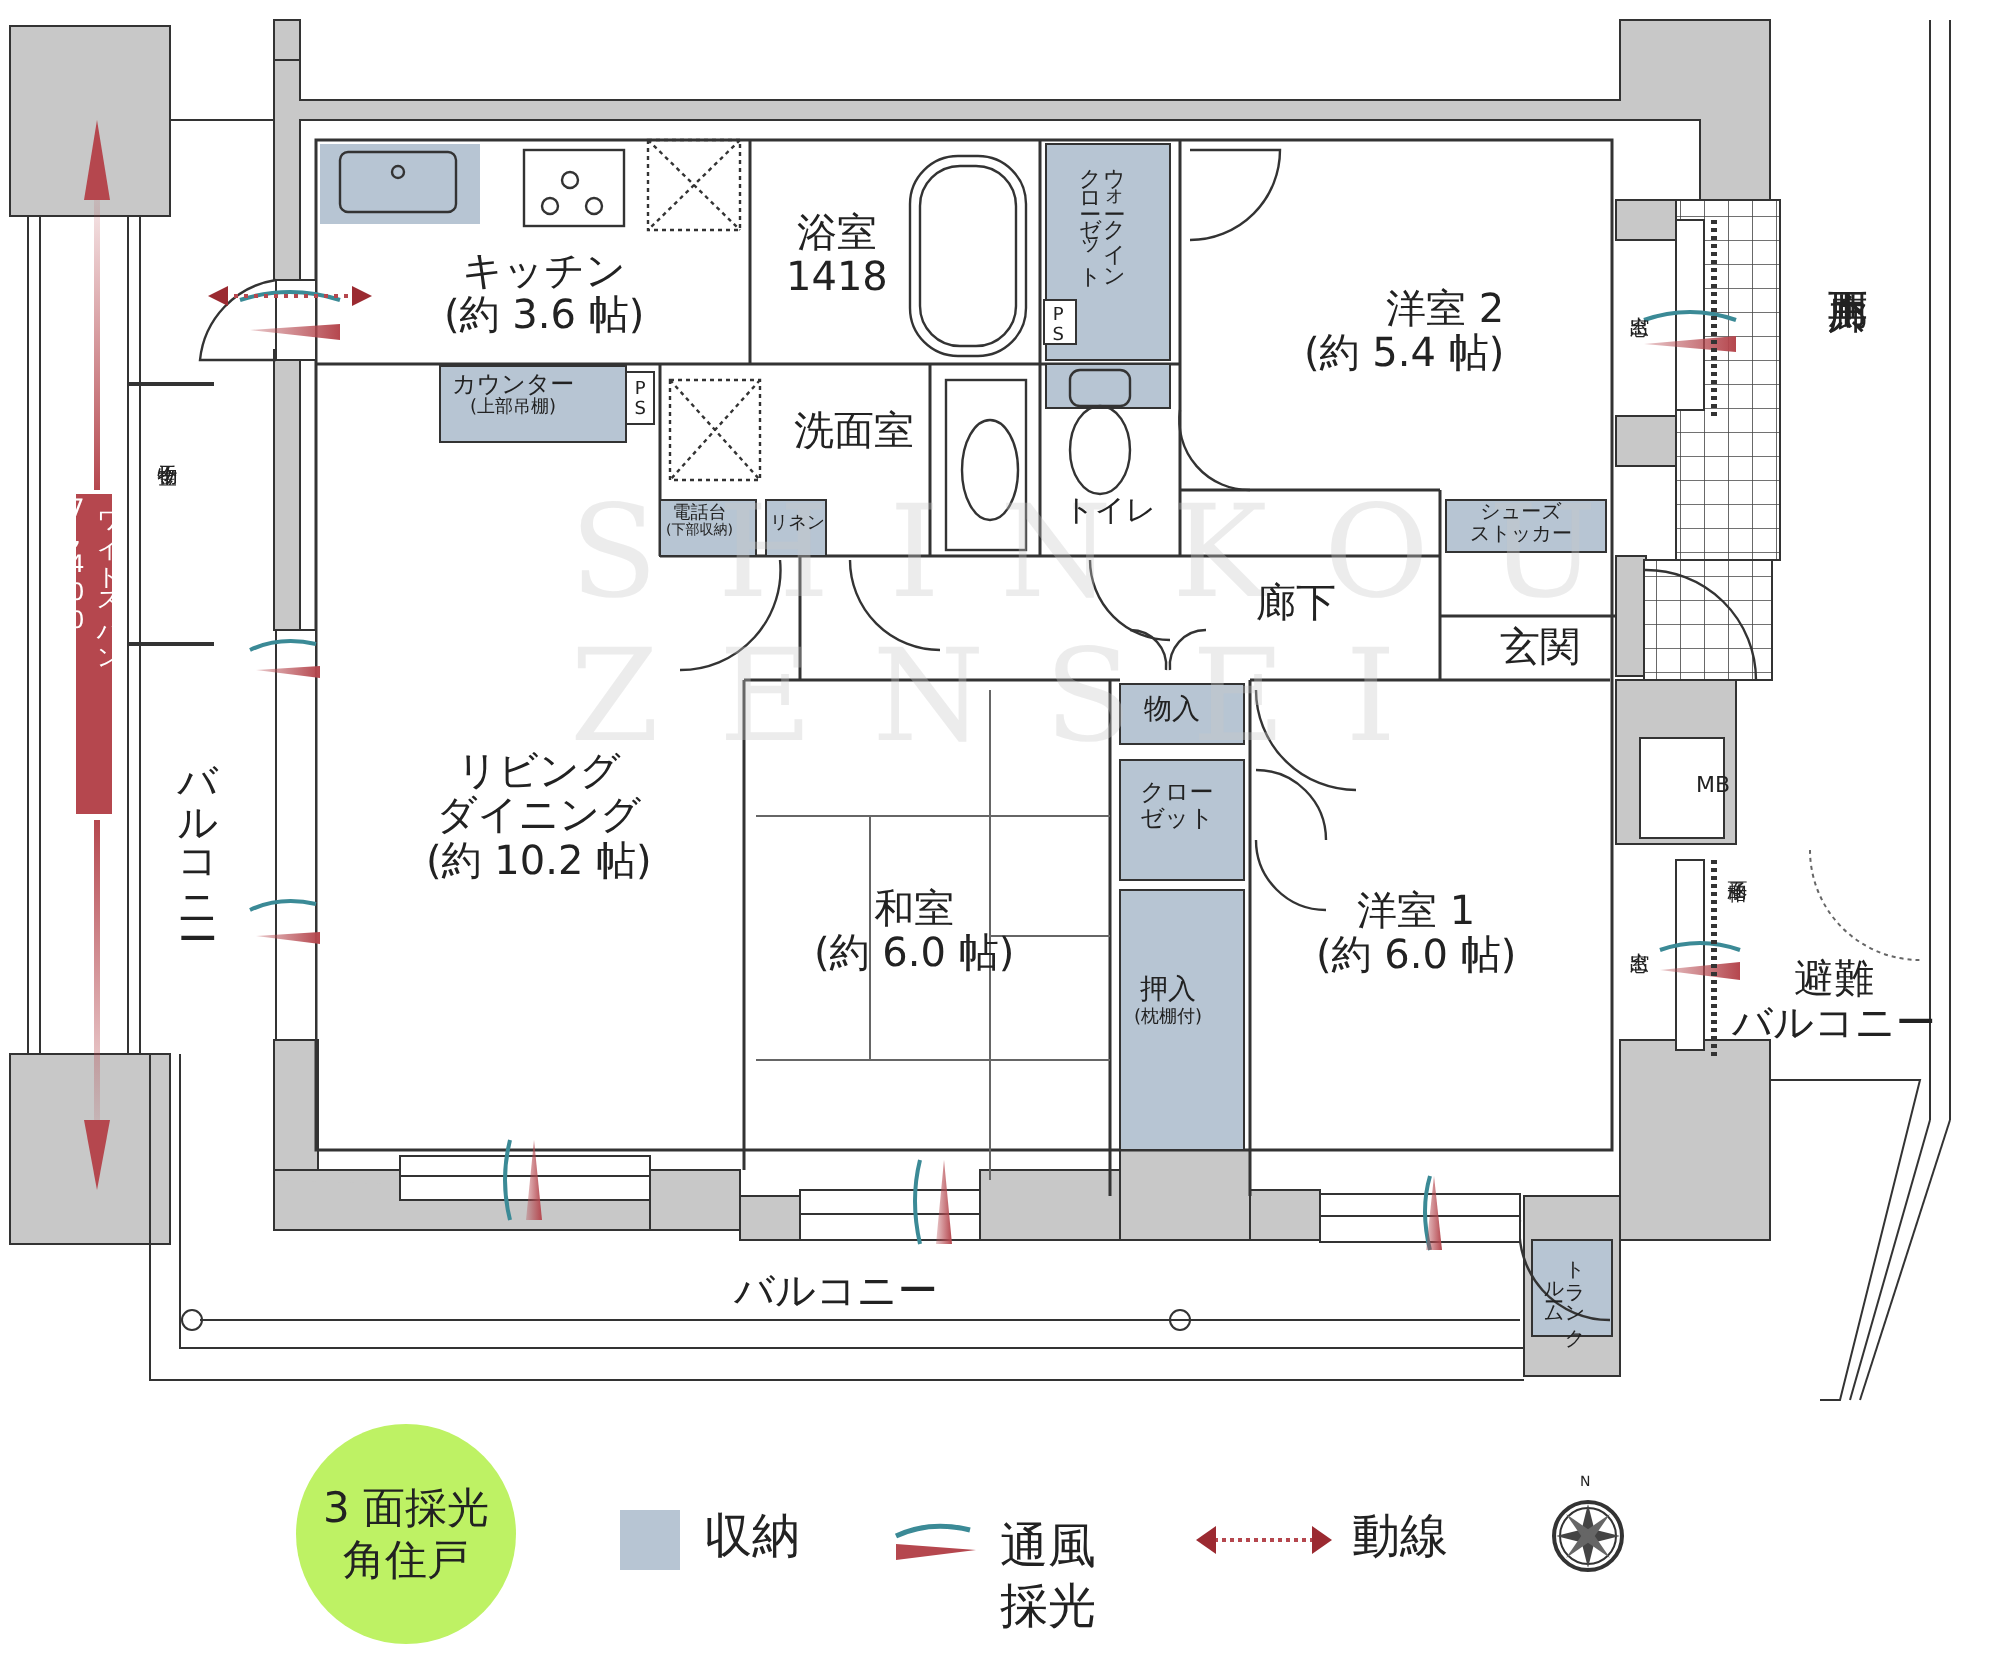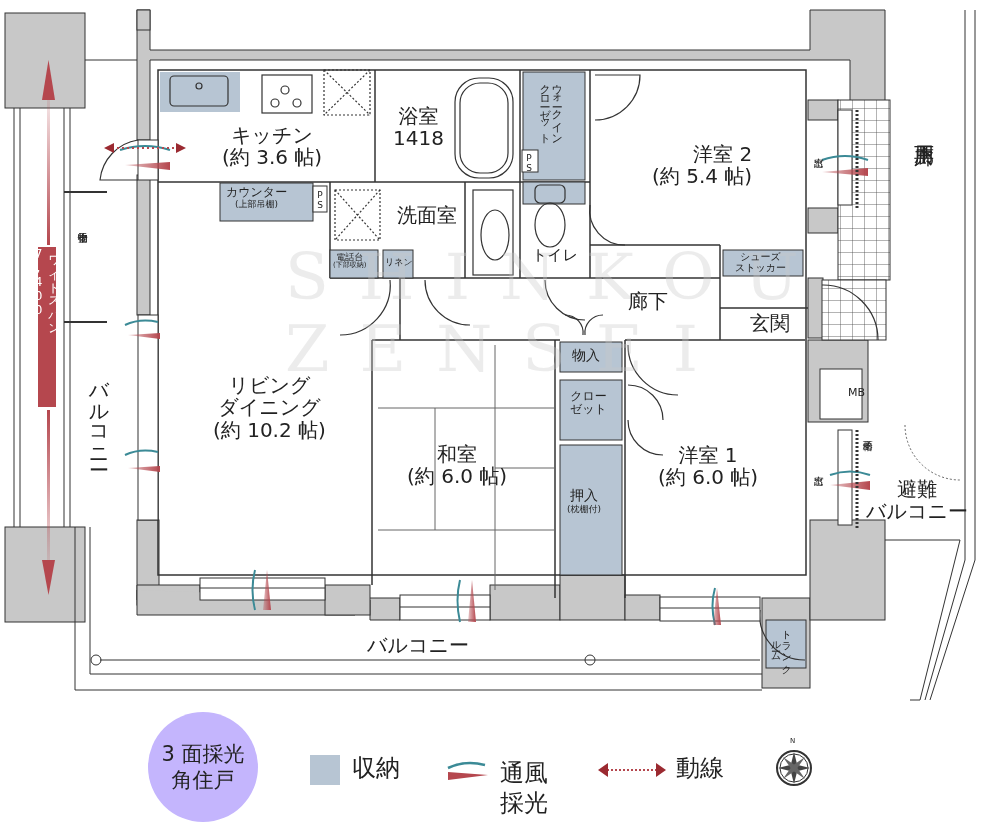--- a/index.html
+++ b/index.html
@@ -6,21 +6,21 @@
   body{width:1000px;height:835px;position:relative;overflow:hidden;font-family:"DejaVu Sans","Liberation Sans",sans-serif;color:#222;}
   #plan{position:absolute;left:0;top:0;width:1000px;height:835px;}
   .lbl{position:absolute;color:#222;white-space:nowrap;line-height:1.12;text-align:center;}
   .room{font-size:20px;}
   .room-sm{font-size:20px;}
   .tiny{font-size:11px;}
   .micro{font-size:9px;}
   .vert{writing-mode:vertical-rl;text-orientation:upright;}
   .storage-lbl{font-size:12px;}
   .watermark{position:absolute;color:rgba(200,200,200,0.35);font-size:64px;letter-spacing:30px;font-family:"DejaVu Serif",serif;}
-  .badge{position:absolute;left:148px;top:712px;width:110px;height:110px;border-radius:50%;background:#c4b5fd;display:flex;flex-direction:column;align-items:center;justify-content:center;font-size:21px;line-height:1.25;}
+  .badge{position:absolute;left:148px;top:712px;width:110px;height:110px;border-radius:50%;background:#bef264;display:flex;flex-direction:column;align-items:center;justify-content:center;font-size:21px;line-height:1.25;}
   .leg-swatch{position:absolute;left:310px;top:755px;width:30px;height:30px;background:#b7c5d3;}
   .leg-text{position:absolute;font-size:24px;}
   .span-tag{position:absolute;left:38px;top:247px;width:18px;height:160px;background:#b5474e;color:#fff;font-size:12px;display:flex;align-items:center;justify-content:center;}
 </style>
 </head>
 <body>
 
 <svg id="plan" viewBox="0 0 1000 835" xmlns="http://www.w3.org/2000/svg">
   <defs>
     <pattern id="grid" width="12" height="12" patternUnits="userSpaceOnUse">

